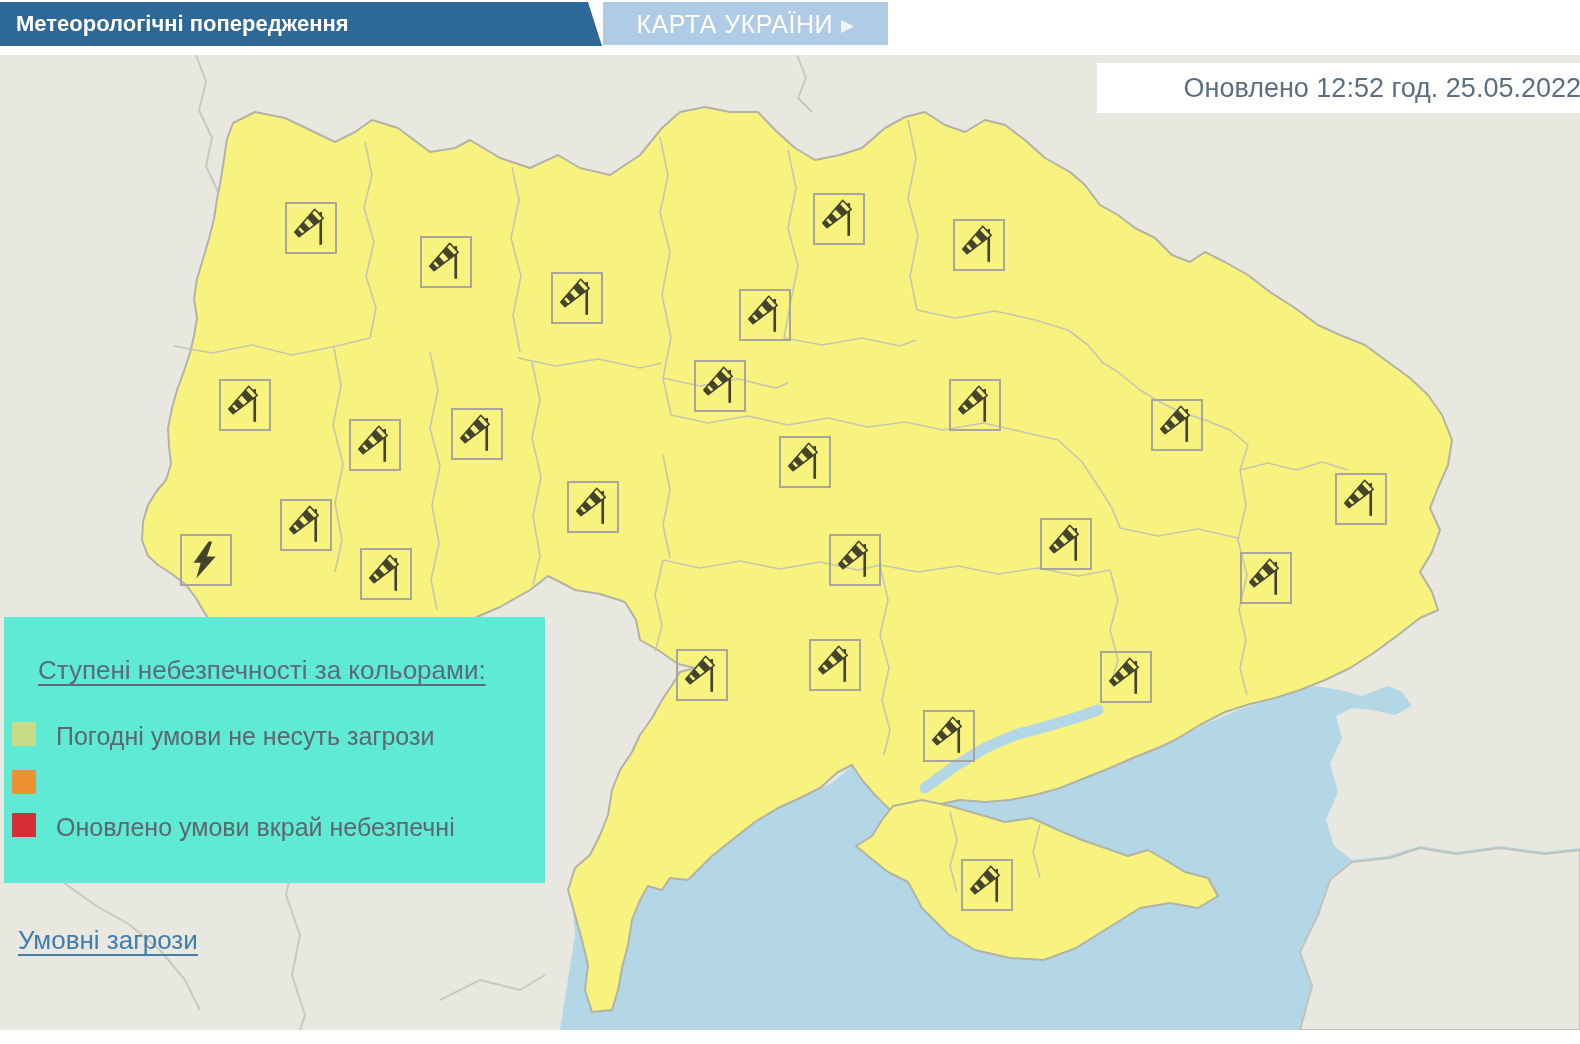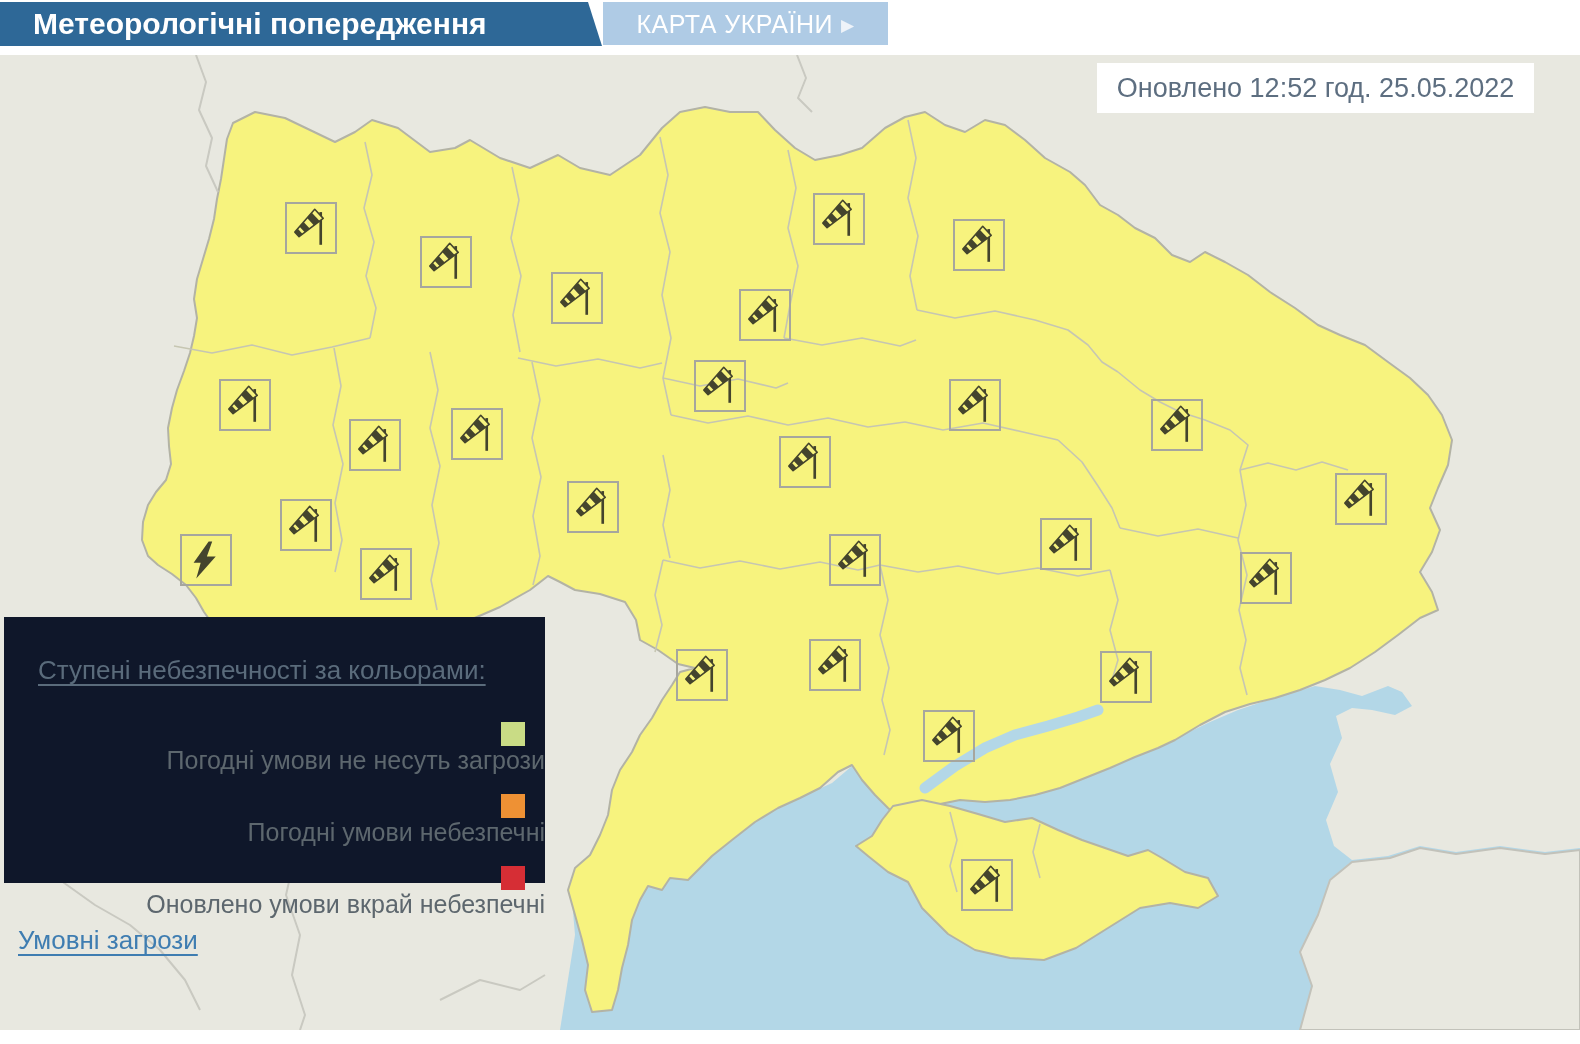--- a/index.html
+++ b/index.html
@@ -1,42 +1,42 @@
 <!DOCTYPE html>
 <html><head>
 <meta charset="utf-8">
 <style>
   html,body{margin:0;padding:0;background:#fff;}
   .screen{position:relative;width:1580px;height:1044px;background:#ffffff;overflow:hidden;
           font-family:"Liberation Sans",sans-serif;}
   
   .tab-active{position:absolute;left:0;top:2px;width:602px;height:44px;background:#2e6897;
               clip-path:polygon(0 0,calc(100% - 14px) 0,100% 100%,0 100%);
-              color:#ffffff;font-weight:700;font-size:30px;line-height:44px;padding-left:33px;
+              color:#ffffff;font-weight:700;font-size:22px;line-height:44px;padding-left:16px;
               box-sizing:border-box;}
   .tab-map{position:absolute;left:603px;top:2px;width:285px;height:43px;background:#afcbe5;
            color:#ffffff;font-size:25px;line-height:44px;text-align:center;letter-spacing:.5px;}
   .tab-map .arrow{font-size:17px;color:#eef3f9;vertical-align:2px;margin-left:8px;}
   
   .map-wrap{position:absolute;left:0;top:55px;width:1580px;height:975px;background:#e8e8e0;}
   .map-wrap svg.basemap{position:absolute;left:0;top:0;}
   
   .updated{position:absolute;left:1097px;top:63px;width:437px;height:50px;background:#ffffff;
-           color:#5d6e80;font-size:27px;line-height:50px;text-align:center;}
+           color:#5d6e80;font-size:27px;line-height:50px;text-align:right;padding-left:47px;}
   
   .icon-box{position:absolute;width:52px;height:52px;box-sizing:border-box;
             border:2px solid #a6a69e;}
   .icon-box svg{display:block;margin:1px auto 0;}
   
-  .legend{position:absolute;left:4px;top:617px;width:541px;height:266px;background:#0f172a;
+  .legend{position:absolute;left:4px;top:617px;width:541px;height:266px;background:#5eead4;
           box-sizing:border-box;padding:20px 0 0 0;}
   .legend-title{margin:18px 0 0 34px;font-size:26px;color:#5a6b7b;text-decoration:underline;
                 text-underline-offset:5px;}
   .legend-items{margin-top:36px;}
-  .legend-row{display:flex;align-items:flex-end;margin:0 0 19px 8px;flex-direction:column;}
+  .legend-row{display:flex;align-items:flex-start;margin:0 0 19px 8px;}
   .legend-row .swatch{width:24px;height:24px;flex:0 0 24px;margin-right:20px;}
   .legend-row .lbl{font-size:25px;color:#5d676e;white-space:nowrap;}
   
   .symbols-link{position:absolute;left:18px;top:925px;font-size:26px;color:#3f7db1;
                 text-decoration:underline;text-underline-offset:5px;cursor:pointer;}
 </style>
 </head>
 <body>
 
 <div class="screen">
@@ -279,21 +279,20 @@
 
   <div class="legend">
     <div class="legend-title">Ступені небезпечності за кольорами:</div>
     <div class="legend-items">
         <div class="legend-row">
           <span class="swatch" style="background: rgb(201, 220, 133);"></span>
           <span class="lbl">Погодні умови не несуть загрози</span>
         </div>
         <div class="legend-row">
           <span class="swatch" style="background: rgb(238, 145, 52);"></span>
-          <span class="lbl">Погодні умови небезпечні</span>
         </div>
         <div class="legend-row">
           <span class="swatch" style="background: rgb(214, 46, 53);"></span>
           <span class="lbl">Оновлено умови вкрай небезпечні</span>
         </div>
       </div>
   </div>
 
   <div class="symbols-link">Умовні загрози</div>
 

